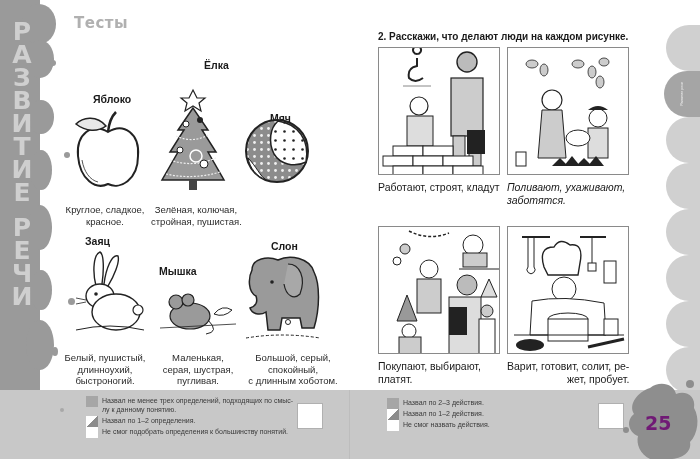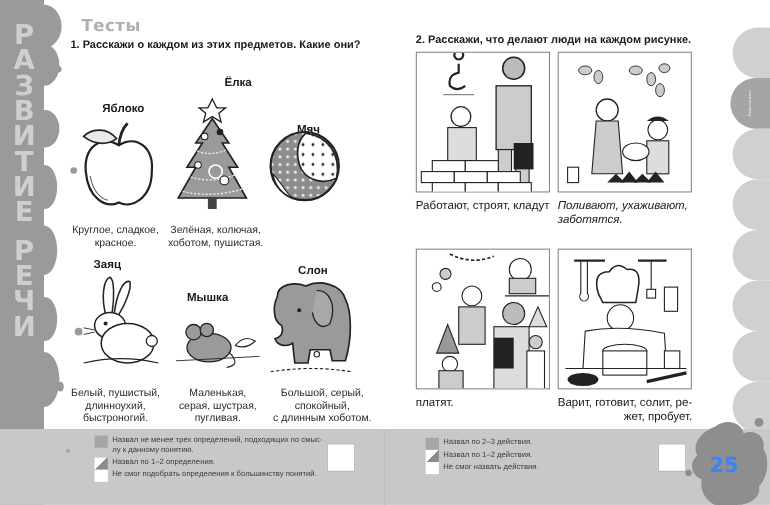--- a/index.html
+++ b/index.html
@@ -50,21 +50,21 @@
   .legend { position: absolute; font-family: "Liberation Sans", sans-serif; font-size: 7px; line-height: 9px; color: #3a3a3a; }
   .legend-row { position: relative; padding-left: 16px; margin-bottom: 2px; }
   .sw { position: absolute; left: 0; top: 0; width: 12px; height: 11px; }
   .sw.full { background: #a6a6a6; }
   .sw.half { background: linear-gradient(135deg, #ffffff 50%, #8c8c8c 50%); }
   .sw.empty { background: #ffffff; }
   .score-box { position: absolute; width: 26px; height: 26px; background: #ffffff; border: 1px solid #b0b0b0; }
   .page-num-blob { position: absolute; left: 620px; top: 378px; width: 80px; height: 81px; }
   .page-num {
     position: absolute; left: 645px; top: 412px;
-    font-family: "DejaVu Sans", sans-serif; font-weight: bold; font-size: 19px; color: #3b82f6;
+    font-family: "DejaVu Sans", sans-serif; font-weight: bold; font-size: 19px; color: #701a75;
   }
 </style>
 </head>
 <body>
 
 <div class="blob-band"></div>
 <div class="blob" style="left:22px;top:4px;width:34px;height:40px;"></div>
 <div class="blob" style="left:26px;top:40px;width:28px;height:38px;"></div>
 <div class="blob" style="left:28px;top:100px;width:26px;height:34px;"></div>
 <div class="blob" style="left:30px;top:150px;width:22px;height:40px;"></div>
@@ -87,49 +87,48 @@
   <span>Е</span>
   <span class="gap"></span>
   <span>Р</span>
   <span>Е</span>
   <span>Ч</span>
   <span>И</span>
 </div>
 
 <div class="page-left">
   <div class="section-title">Тесты</div>
-  <div class="task-title" style="left:16px;top:36px;">1. Расскажи о каждом из этих предметов. Какие они?</div>
 
   <div class="item-label" style="left:45px;top:93px;">Яблоко</div>
   <svg class="pic" style="left:24px;top:110px;" width="72" height="82" viewBox="0 0 72 82">
     <path d="M36 22 C20 12 4 24 6 46 C8 70 24 80 36 74 C48 80 66 70 66 46 C68 24 52 12 36 22 Z" fill="#fff" stroke="#222" stroke-width="2"></path>
     <path d="M36 22 C37 12 40 6 44 2" fill="none" stroke="#222" stroke-width="2.5"></path>
     <path d="M34 16 C24 4 10 8 4 14 C14 22 26 22 34 16 Z" fill="#e8e8e8" stroke="#222" stroke-width="1.5"></path>
     <path d="M10 50 C12 62 18 70 26 72" fill="none" stroke="#555" stroke-width="1"></path>
   </svg>
   <div class="item-desc" style="left:12px;top:204px;width:90px;">
     <div>Круглое, сладкое,</div>
     <div>красное.</div>
   </div>
 
-  <div class="item-label" style="left:132px;top:69px;padding-left:24px;">Ёлка</div>
+  <div class="item-label" style="left:132px;top:59px;padding-left:24px;">Ёлка</div>
   <svg class="pic" style="left:108px;top:84px;" width="74" height="112" viewBox="0 0 74 112">
     <polygon points="37,6 41,14 49,14 43,19 45,27 37,22 29,27 31,19 25,14 33,14" fill="#fff" stroke="#222" stroke-width="1.2"></polygon>
     <path d="M37 24 L22 46 L28 46 L14 68 L22 68 L6 96 L68 96 L52 68 L60 68 L46 46 L52 46 Z" fill="#9a9a9a" stroke="#222" stroke-width="1.5"></path>
     <path d="M20 52 Q37 60 54 50 M14 76 Q37 84 60 74 M10 90 Q37 96 64 88" fill="none" stroke="#eee" stroke-width="1.2" stroke-dasharray="2,1.5"></path>
     <circle cx="30" cy="40" r="3" fill="#fff" stroke="#222"></circle>
     <circle cx="44" cy="36" r="3" fill="#222"></circle>
     <circle cx="48" cy="80" r="4" fill="#fff" stroke="#222"></circle>
     <circle cx="24" cy="66" r="3" fill="#fff" stroke="#222"></circle>
     <circle cx="40" cy="72" r="6" fill="none" stroke="#fff" stroke-width="1.5"></circle>
     <rect x="33" y="96" width="8" height="10" fill="#444"></rect>
   </svg>
   <div class="item-desc" style="left:103px;top:204px;width:90px;">
     <div>Зелёная, колючая,</div>
-    <div>хоботом, пушистая.</div>
+    <div>стройная, пушистая.</div>
   </div>
 
   <div class="item-label" style="left:222px;top:86px;margin-top:26px;">Мяч</div>
   <svg class="pic" style="left:196px;top:118px;" width="66" height="66" viewBox="0 0 66 66">
     <defs>
       <pattern id="dots" width="7" height="7" patternUnits="userSpaceOnUse">
         <rect width="7" height="7" fill="#8c8c8c"></rect>
         <circle cx="3.5" cy="3.5" r="1.4" fill="#f0f0f0"></circle>
       </pattern>
       <pattern id="stars" width="9" height="9" patternUnits="userSpaceOnUse">
@@ -152,21 +151,21 @@
     <circle cx="22" cy="44" r="1.8" fill="#222"></circle>
     <path d="M12 50 L2 48 M12 52 L2 54" stroke="#222" stroke-width="0.8"></path>
     <path d="M2 80 Q36 72 70 80" fill="none" stroke="#222" stroke-width="1"></path>
   </svg>
   <div class="item-desc" style="left:12px;top:352px;width:90px;">
     <div>Белый, пушистый,</div>
     <div>длинноухий,</div>
     <div>быстроногий.</div>
   </div>
 
-  <div class="item-label" style="left:122px;top:265px;">Мышка</div>
+  <div class="item-label" style="left:111px;top:265px;">Мышка</div>
   <svg class="pic" style="left:110px;top:288px;" width="80" height="50" viewBox="0 0 80 50">
     <ellipse cx="32" cy="28" rx="20" ry="13" fill="#9a9a9a" stroke="#222" stroke-width="1.2"></ellipse>
     <circle cx="18" cy="14" r="7" fill="#9a9a9a" stroke="#222" stroke-width="1.2"></circle>
     <circle cx="30" cy="12" r="6" fill="#9a9a9a" stroke="#222" stroke-width="1.2"></circle>
     <path d="M50 32 Q62 44 48 46" fill="none" stroke="#222" stroke-width="1"></path>
     <path d="M56 26 Q64 16 74 22 Q66 30 56 26 Z" fill="#fff" stroke="#222" stroke-width="1"></path>
     <path d="M2 40 L78 36" stroke="#222" stroke-width="0.8"></path>
   </svg>
   <div class="item-desc" style="left:105px;top:352px;width:90px;">
     <div>Маленькая,</div>
@@ -263,20 +262,21 @@
     <circle cx="88" cy="58" r="10" fill="#bbb" stroke="#222"></circle>
     <rect x="70" y="70" width="32" height="58" fill="#ddd" stroke="#222"></rect>
     <rect x="70" y="80" width="18" height="28" fill="#222"></rect>
     <circle cx="30" cy="104" r="7" fill="#fff" stroke="#222"></circle>
     <rect x="20" y="110" width="22" height="18" fill="#ccc" stroke="#222"></rect>
     <circle cx="108" cy="84" r="6" fill="#ccc" stroke="#222"></circle>
     <rect x="100" y="92" width="16" height="36" fill="#fff" stroke="#222"></rect>
   </svg>
 </div>
 <div class="scene-caption" style="left:378px;top:360px;">
+  <div>Покупают, выбирают,</div>
   <div>платят.</div>
 </div>
 
 <div class="scene" style="left:507px;top:226px;width:122px;height:128px;">
   <svg width="122" height="128" viewBox="0 0 122 128">
     <line x1="14" y1="10" x2="42" y2="10" stroke="#222" stroke-width="2"></line>
     <line x1="72" y1="10" x2="98" y2="10" stroke="#222" stroke-width="2"></line>
     <path d="M20 10 L20 40 a4 4 0 1 0 6 0 L26 10" fill="none" stroke="#222"></path>
     <line x1="84" y1="10" x2="84" y2="40" stroke="#222"></line>
     <rect x="80" y="36" width="8" height="8" fill="#fff" stroke="#222"></rect>

